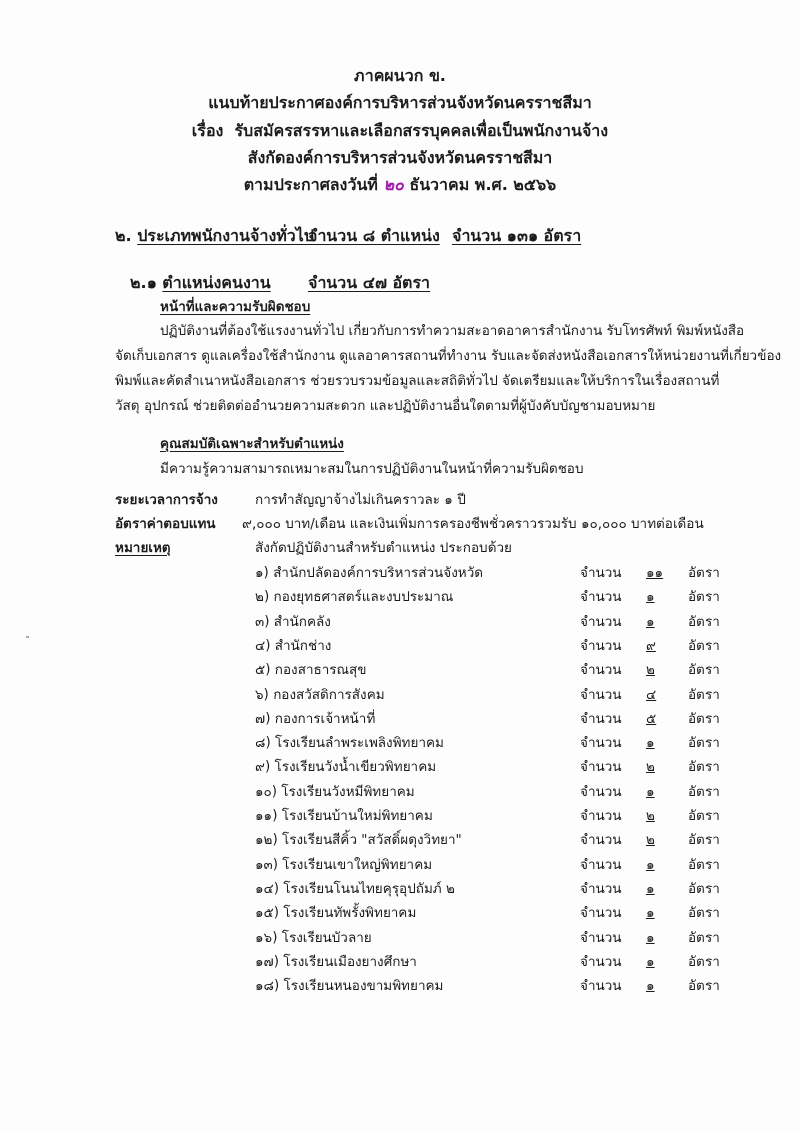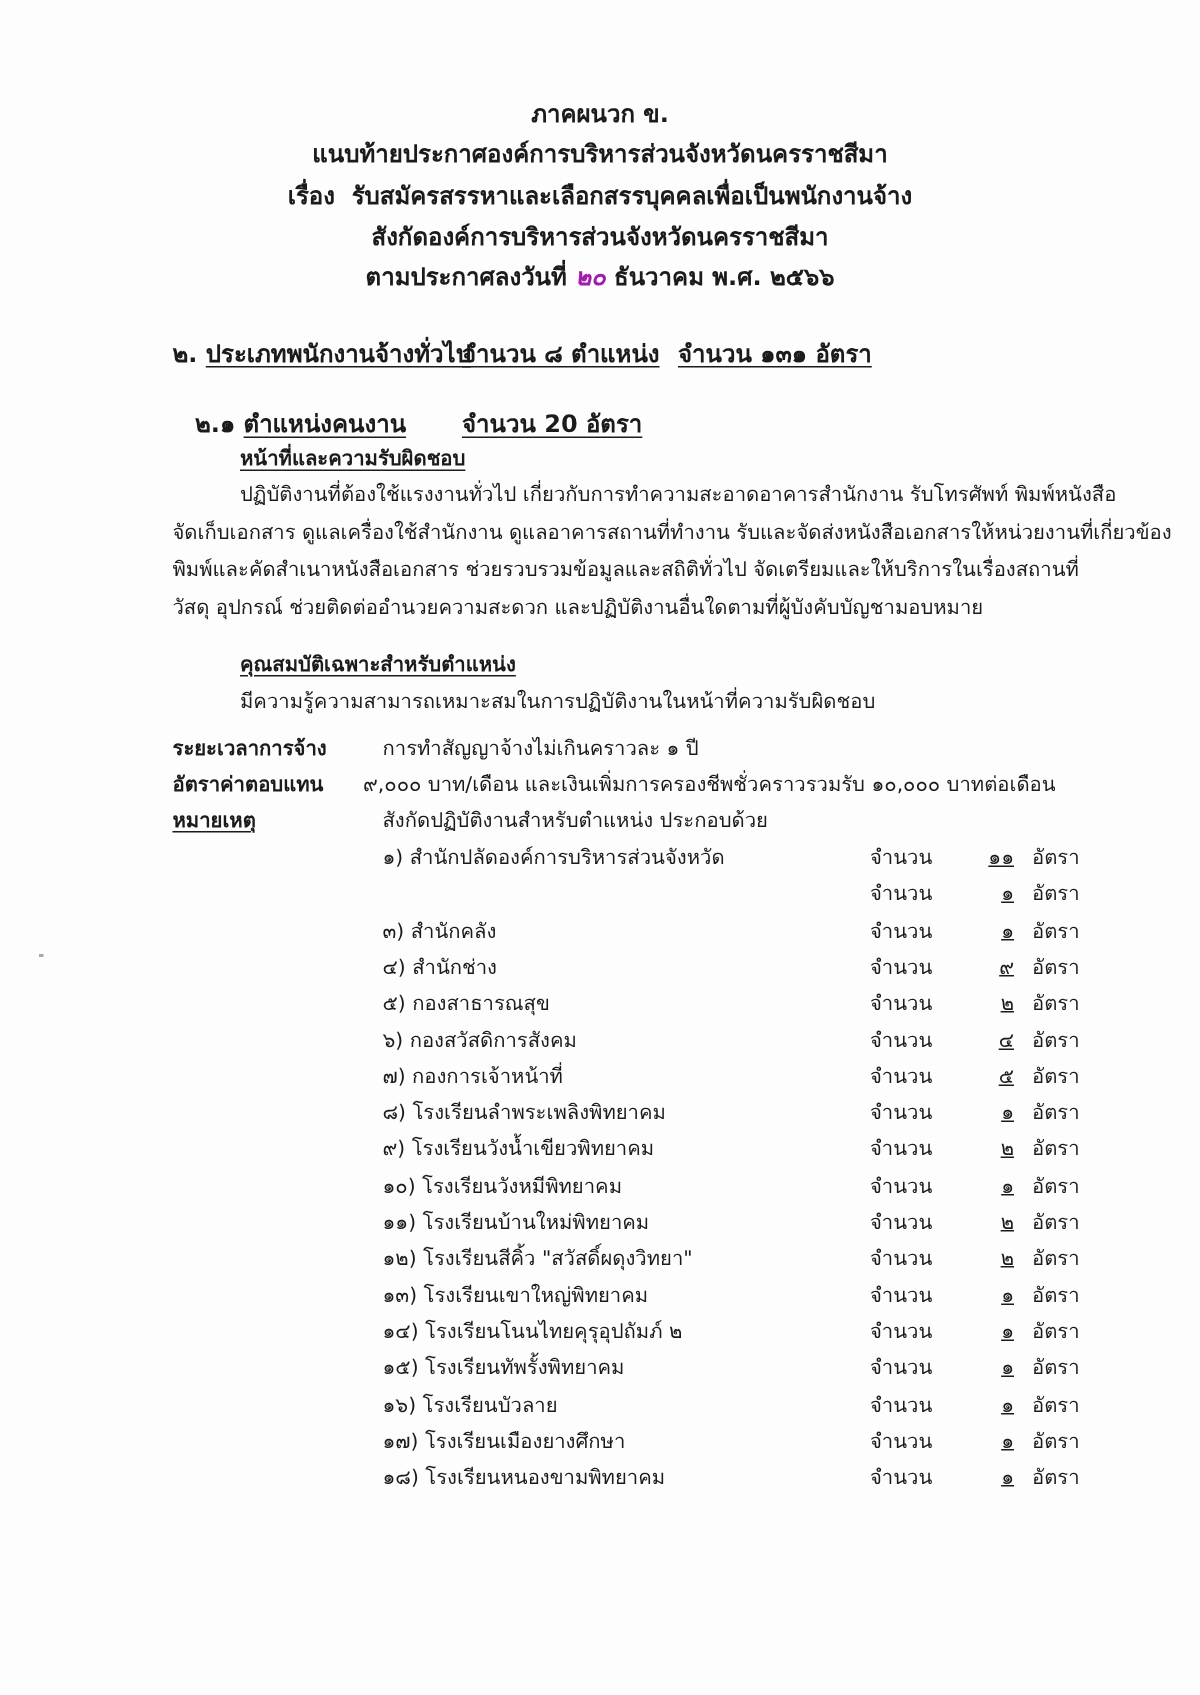--- a/index.html
+++ b/index.html
@@ -12,21 +12,21 @@
   .line { position: absolute; white-space: nowrap; font-size: 13.5px; line-height: 20px; }
   .center { left: 0; width: 800px; text-align: center; }
   .b { font-weight: bold; }
   .u { text-decoration: underline; text-underline-offset: 3px; }
   .hd { font-size: 16px; }
   .stamp { color: #a21caf; font-style: italic; }
   .item-name { position: absolute; left: 255px; }
   .item-qty { position: absolute; left: 580px; }
   .item-num { position: absolute; left: 646px; width: 30px; text-decoration: underline; }
   .item-unit { position: absolute; left: 672px; margin-left: 16px; }
-  .row { position: absolute; left: 0; width: 736px; height: 24px; font-size: 13.5px; line-height: 20px; white-space: nowrap; text-align: right; }
+  .row { position: absolute; left: 0; width: 736px; height: 24px; font-size: 13.5px; line-height: 20px; white-space: nowrap; }
   .speck { position:absolute; left:26px; top:636px; width:3px; height:2px; background:#aaa; }
 </style>
 </head>
 <body>
 
 <div class="page">
 
   <div class="line center b hd" style="top:66px;">ภาคผนวก ข.</div>
   <div class="line center b hd" style="top:93px;">แนบท้ายประกาศองค์การบริหารส่วนจังหวัดนครราชสีมา</div>
   <div class="line center b hd" style="top:148px;">สังกัดองค์การบริหารส่วนจังหวัดนครราชสีมา</div>
@@ -43,21 +43,21 @@
     <span>๒.</span>
     <span class="u">ประเภทพนักงานจ้างทั่วไป</span>
   </div>
   <div class="line b hd u" style="top:226px; left:308px;">จำนวน ๘ ตำแหน่ง</div>
   <div class="line b hd u" style="top:226px; left:452px;">จำนวน ๑๓๑ อัตรา</div>
 
   <div class="line b hd" style="top:273px; left:130px;">
     <span>๒.๑</span>
     <span class="u">ตำแหน่งคนงาน</span>
   </div>
-  <div class="line b hd u" style="top:273px; left:308px;">จำนวน 20 อัตรา</div>
+  <div class="line b hd u" style="top:273px; left:308px;">จำนวน ๔๗ อัตรา</div>
 
   <div class="line b u" style="top:296px; left:160px;">หน้าที่และความรับผิดชอบ</div>
   <div class="line" style="top:320px; left:160px;">ปฏิบัติงานที่ต้องใช้แรงงานทั่วไป เกี่ยวกับการทำความสะอาดอาคารสำนักงาน รับโทรศัพท์ พิมพ์หนังสือ</div>
   <div class="line" style="top:345px; left:115px;">จัดเก็บเอกสาร ดูแลเครื่องใช้สำนักงาน ดูแลอาคารสถานที่ทำงาน รับและจัดส่งหนังสือเอกสารให้หน่วยงานที่เกี่ยวข้อง</div>
   <div class="line" style="top:370px; left:115px;">พิมพ์และคัดสำเนาหนังสือเอกสาร ช่วยรวบรวมข้อมูลและสถิติทั่วไป จัดเตรียมและให้บริการในเรื่องสถานที่</div>
   <div class="line" style="top:395px; left:115px;">วัสดุ อุปกรณ์ ช่วยติดต่ออำนวยความสะดวก และปฏิบัติงานอื่นใดตามที่ผู้บังคับบัญชามอบหมาย</div>
 
   <div class="line b u" style="top:433px; left:160px;">คุณสมบัติเฉพาะสำหรับตำแหน่ง</div>
   <div class="line" style="top:458px; left:160px;">มีความรู้ความสามารถเหมาะสมในการปฏิบัติงานในหน้าที่ความรับผิดชอบ</div>
 
@@ -69,20 +69,21 @@
   <div class="line" style="top:537px; left:255px;">สังกัดปฏิบัติงานสำหรับตำแหน่ง ประกอบด้วย</div>
 
   <div id="unit-list">
       <div class="row" style="top: 562px;">
     <span class="item-name">๑) สำนักปลัดองค์การบริหารส่วนจังหวัด</span>
     <span class="item-qty">จำนวน</span>
     <span class="item-num">๑๑</span>
     <span class="item-unit">อัตรา</span>
   </div>
       <div class="row" style="top: 586.3px;">
+    <span class="item-name">๒) กองยุทธศาสตร์และงบประมาณ</span>
     <span class="item-qty">จำนวน</span>
     <span class="item-num">๑</span>
     <span class="item-unit">อัตรา</span>
   </div>
       <div class="row" style="top: 610.6px;">
     <span class="item-name">๓) สำนักคลัง</span>
     <span class="item-qty">จำนวน</span>
     <span class="item-num">๑</span>
     <span class="item-unit">อัตรา</span>
   </div>

